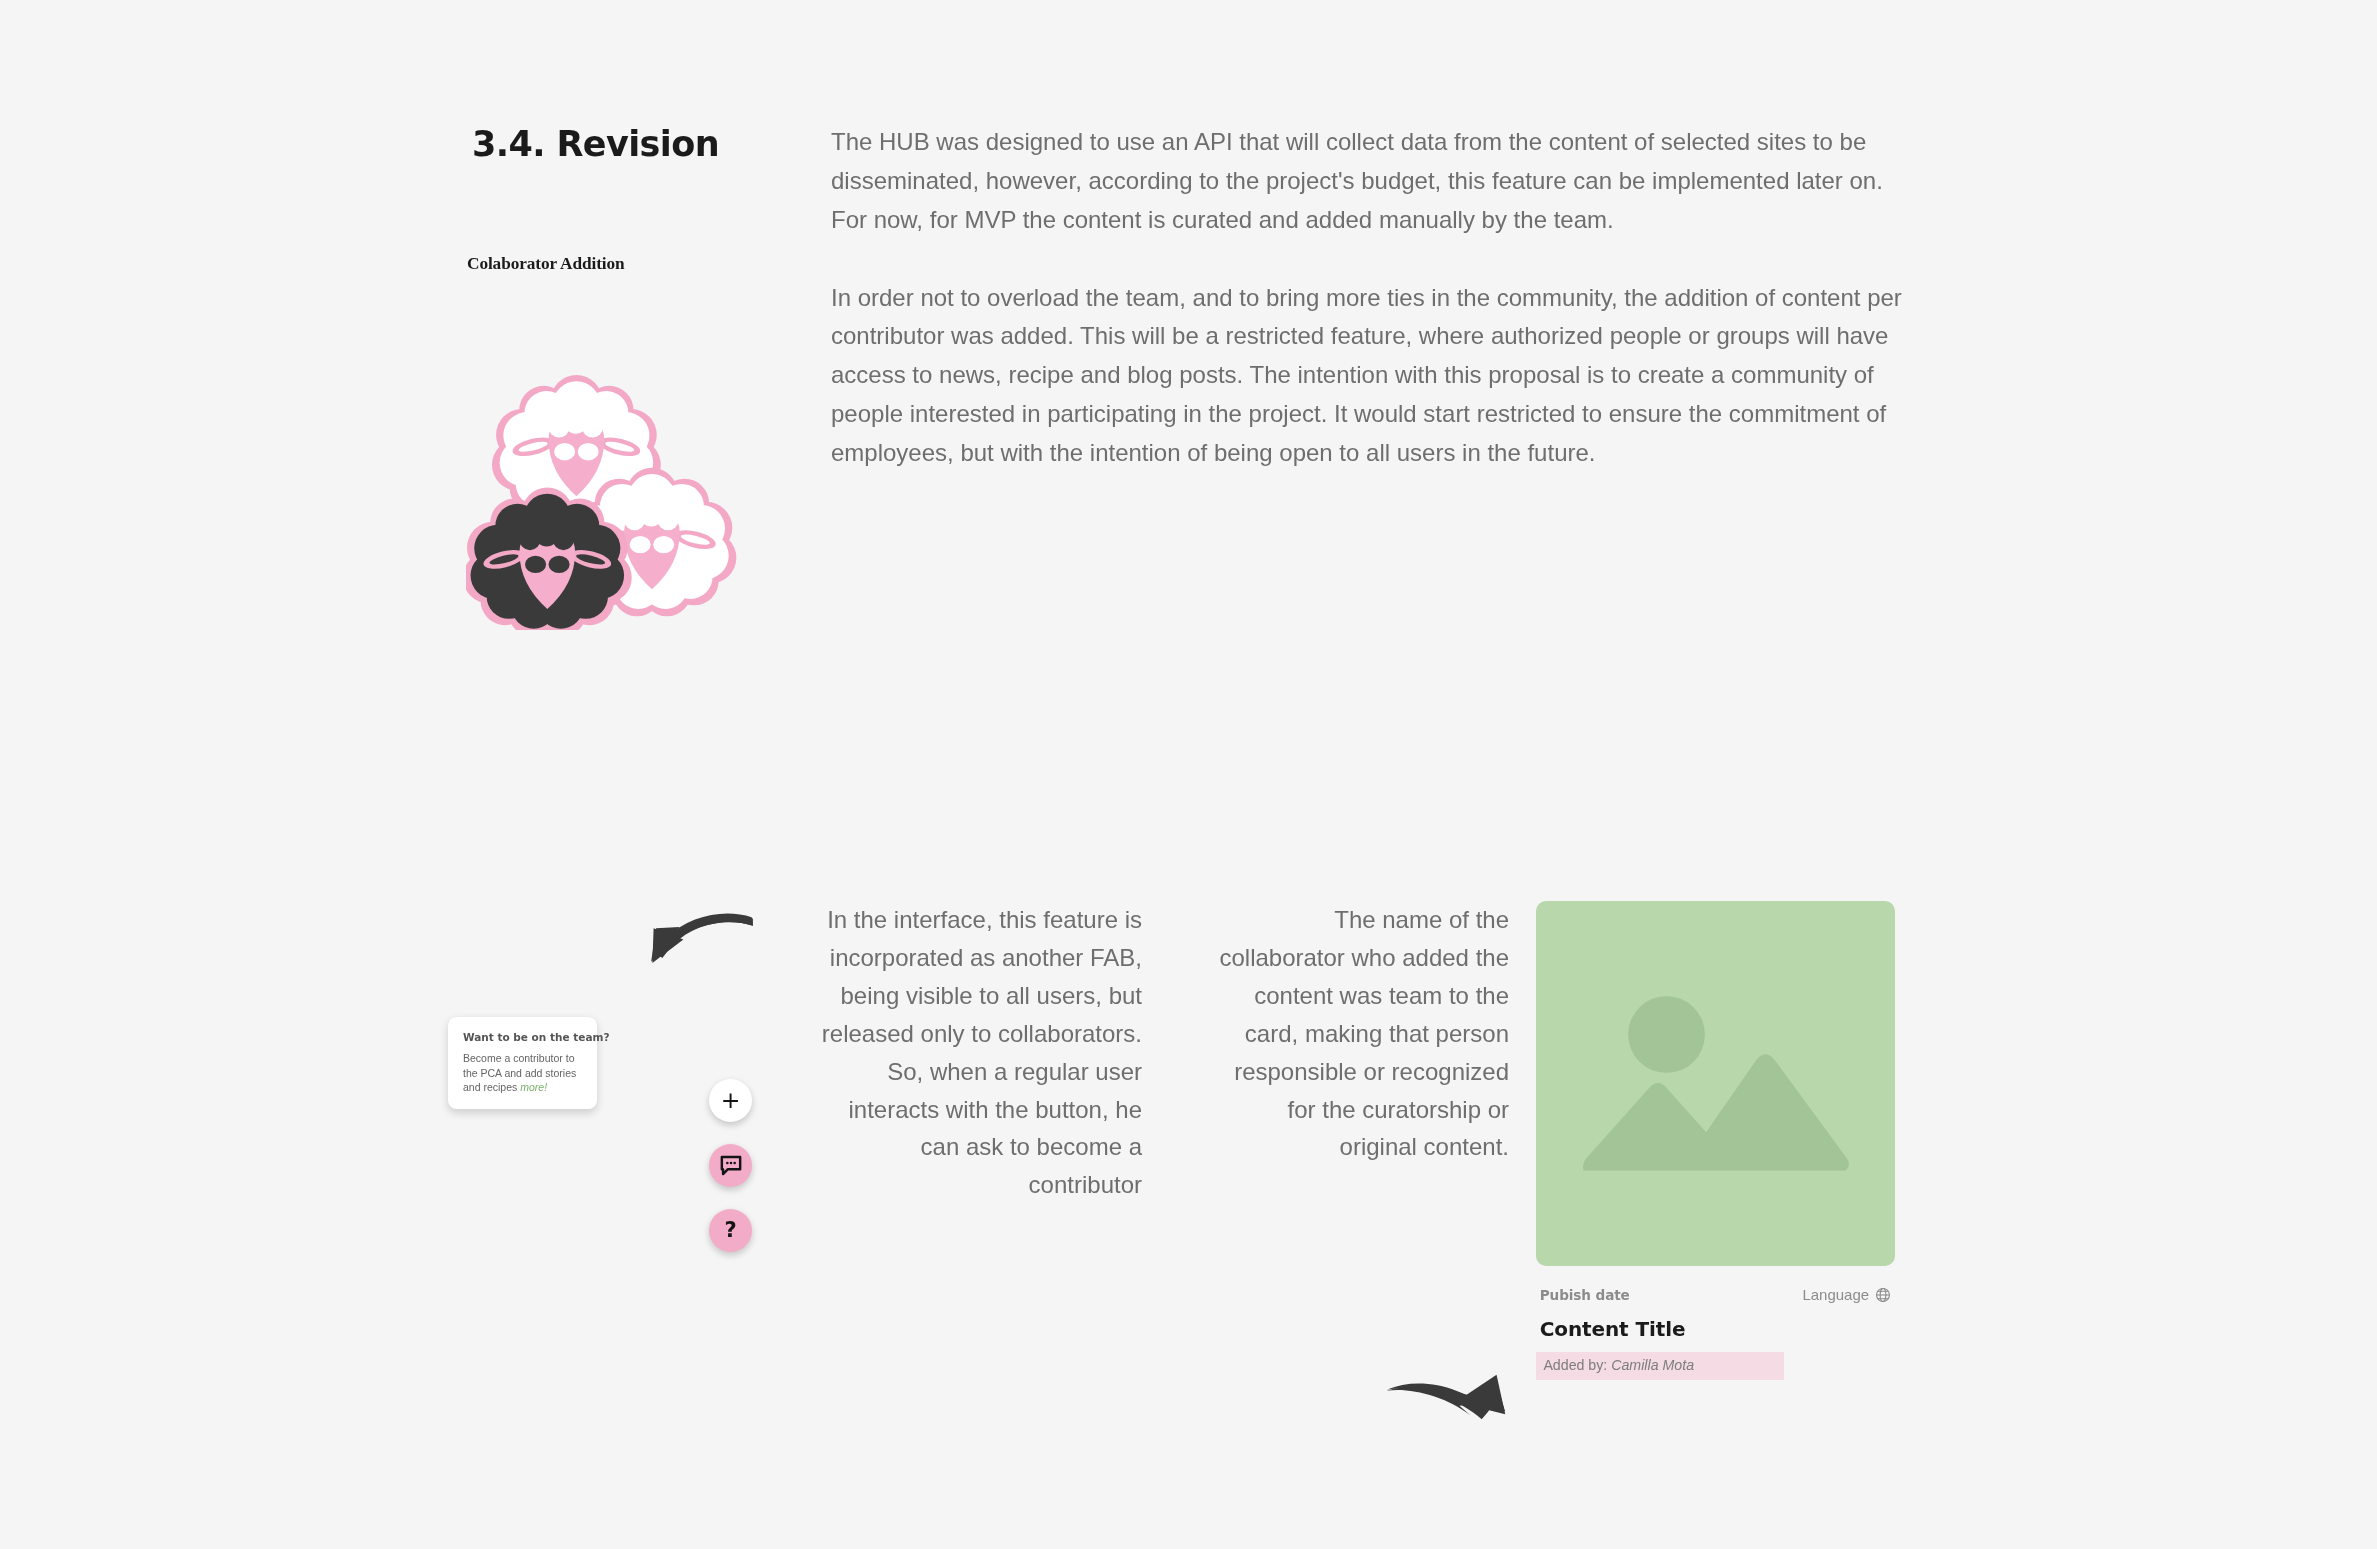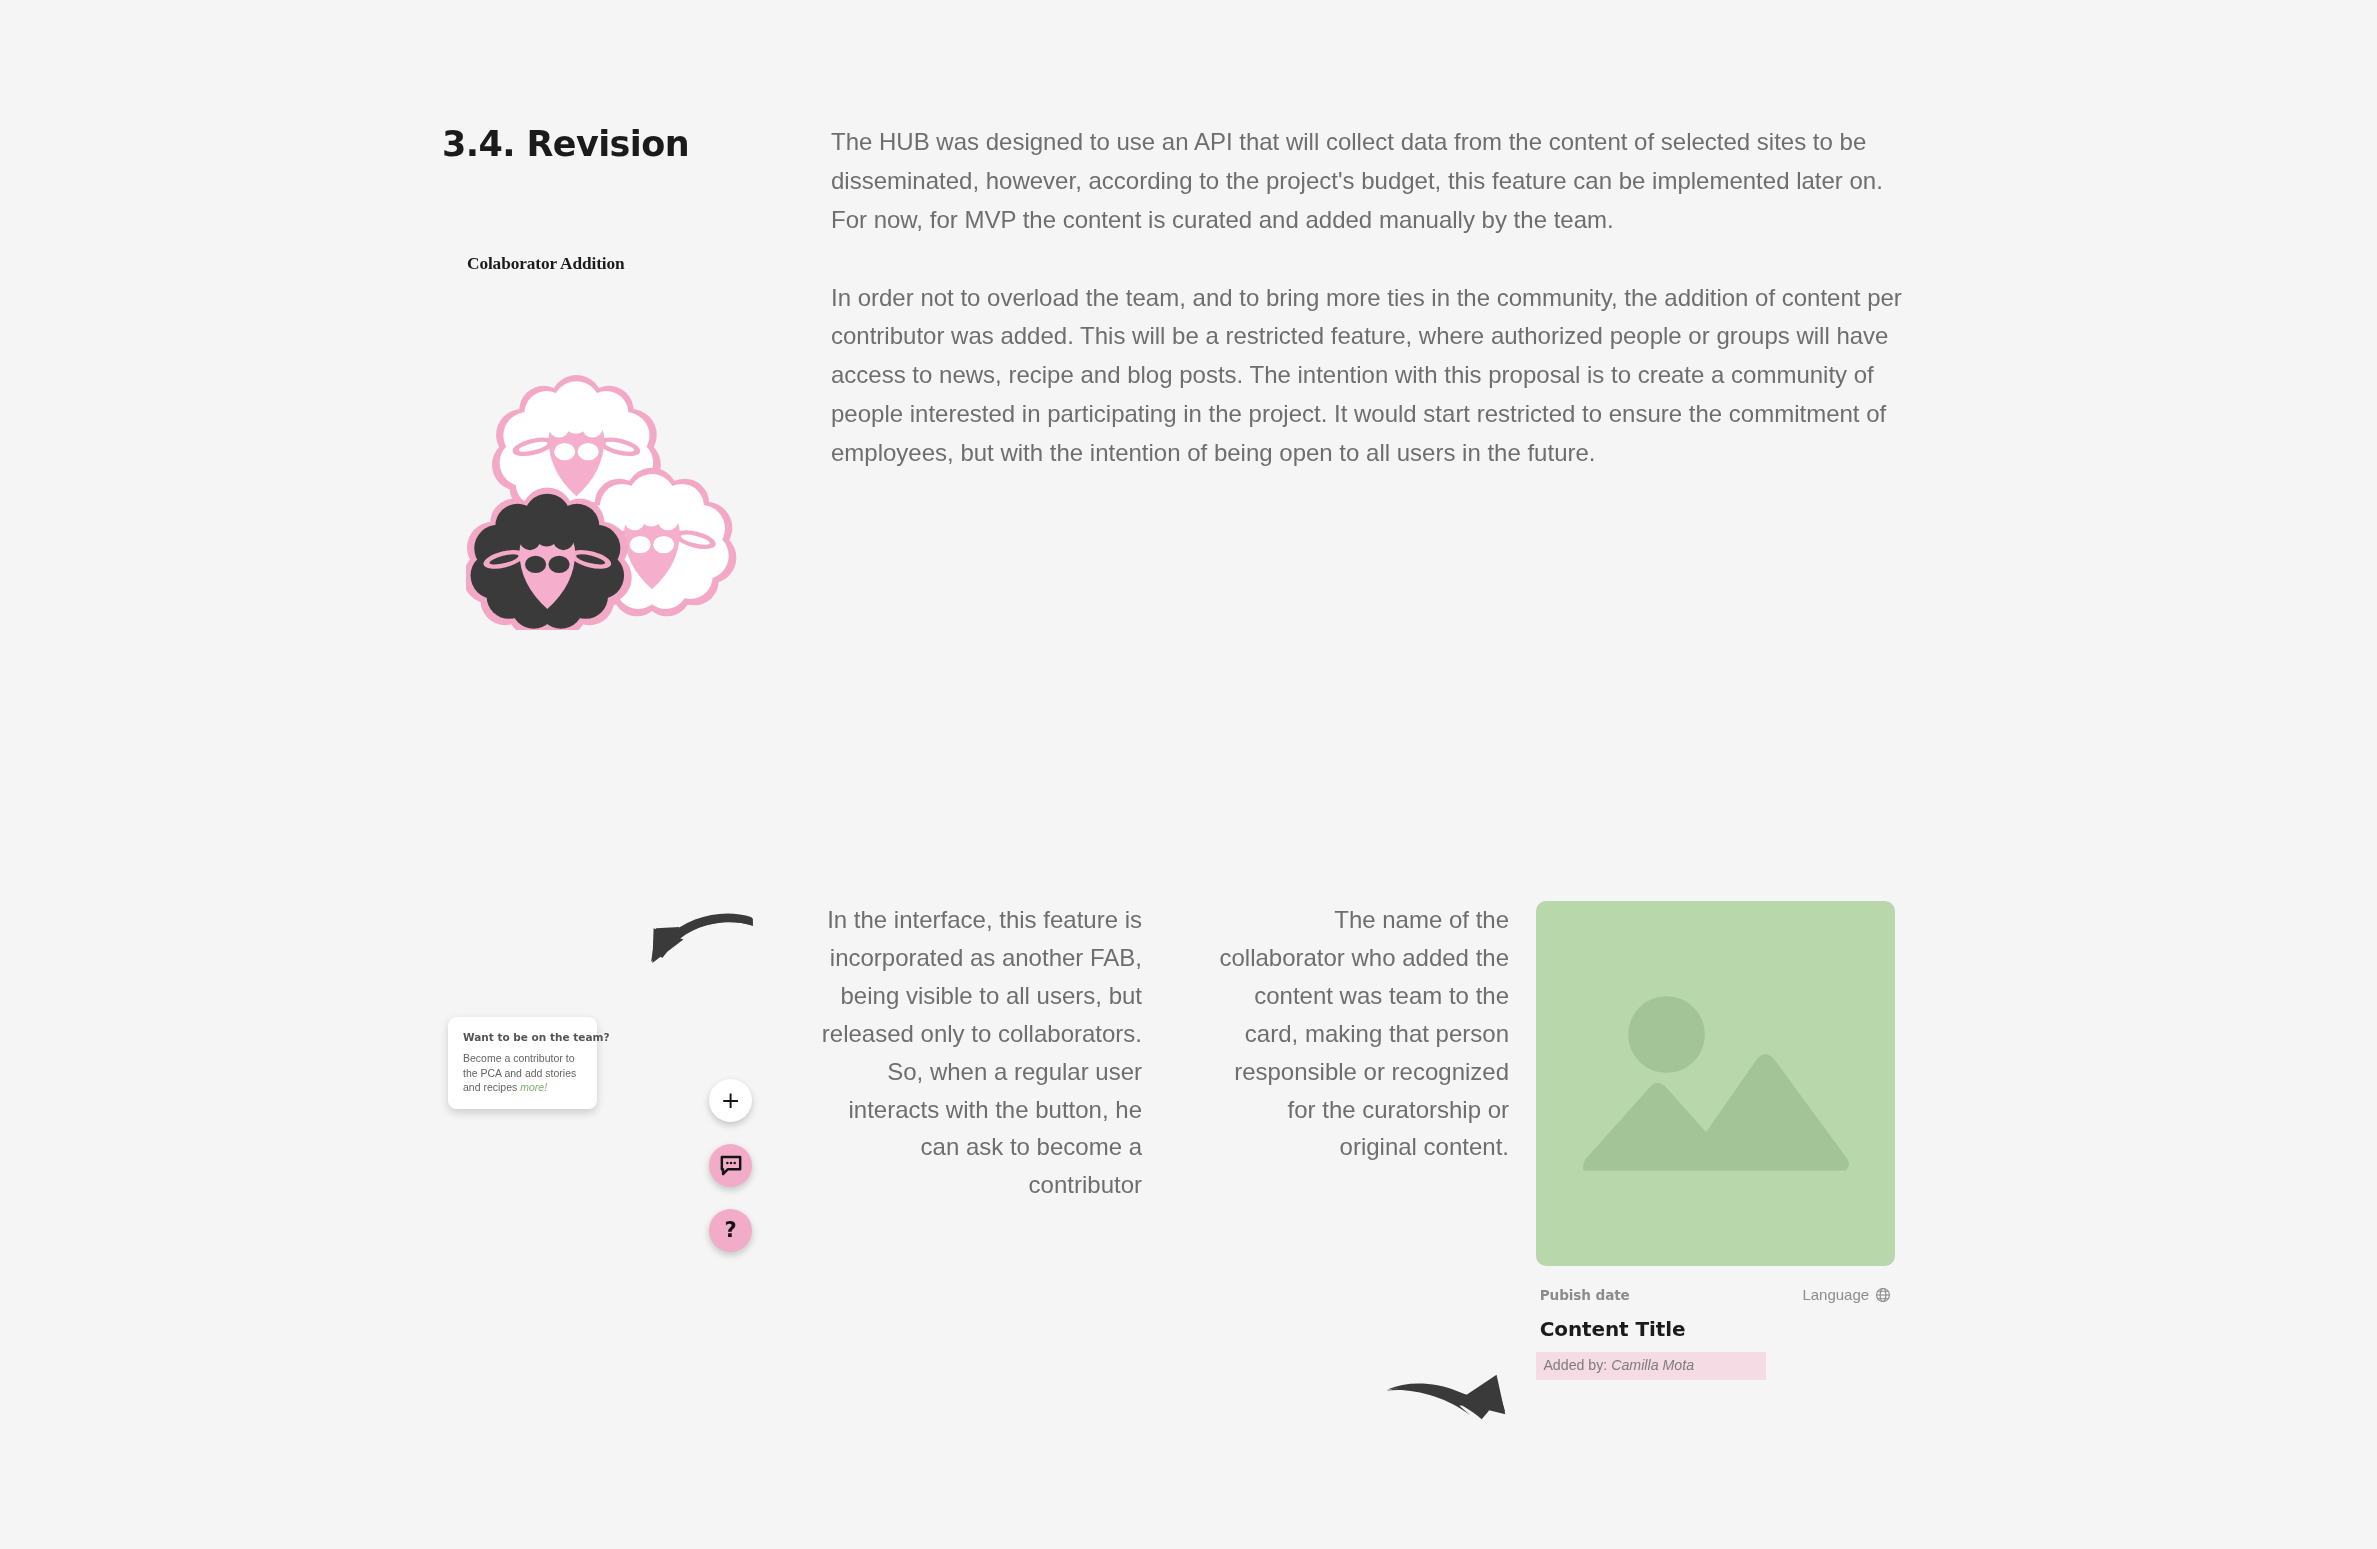--- a/index.html
+++ b/index.html
@@ -13,21 +13,21 @@
   .page {
     position: relative;
     width: 2377px;
     height: 1549px;
     background: #f5f5f5;
   }
 
   
   .section-title {
     position: absolute;
-    left: 442px;
+    left: 472px;
     top: 124px;
     font-family: "DejaVu Sans", sans-serif;
     font-size: 35px;
     font-weight: 700;
     letter-spacing: -0.6px;
     color: #1b1b1b;
     white-space: nowrap;
   }
   .section-subtitle {
     position: absolute;
@@ -180,21 +180,21 @@
     font-weight: 700;
     color: #1b1b1b;
     margin-top: 13.6px;
     padding: 0 3.7px;
     letter-spacing: -0.1px;
   }
   .card-added {
     margin-top: 11px;
     background: #f4dbe4;
     padding: 5.6px 7.4px 6.8px 7.4px;
-    width: 230px;
+    width: 248px;
     font-size: 14.2px;
     color: #7d7d7d;
   }
   .card-added em { font-style: italic; }
 
   
   .arrow { position: absolute; }
   .arrow svg { display: block; }
   .arrow-left  { left: 635px; top: 901px; width: 121px; height: 77px; }
   .arrow-right { left: 1384px; top: 1371px; width: 133px; height: 71px; }

